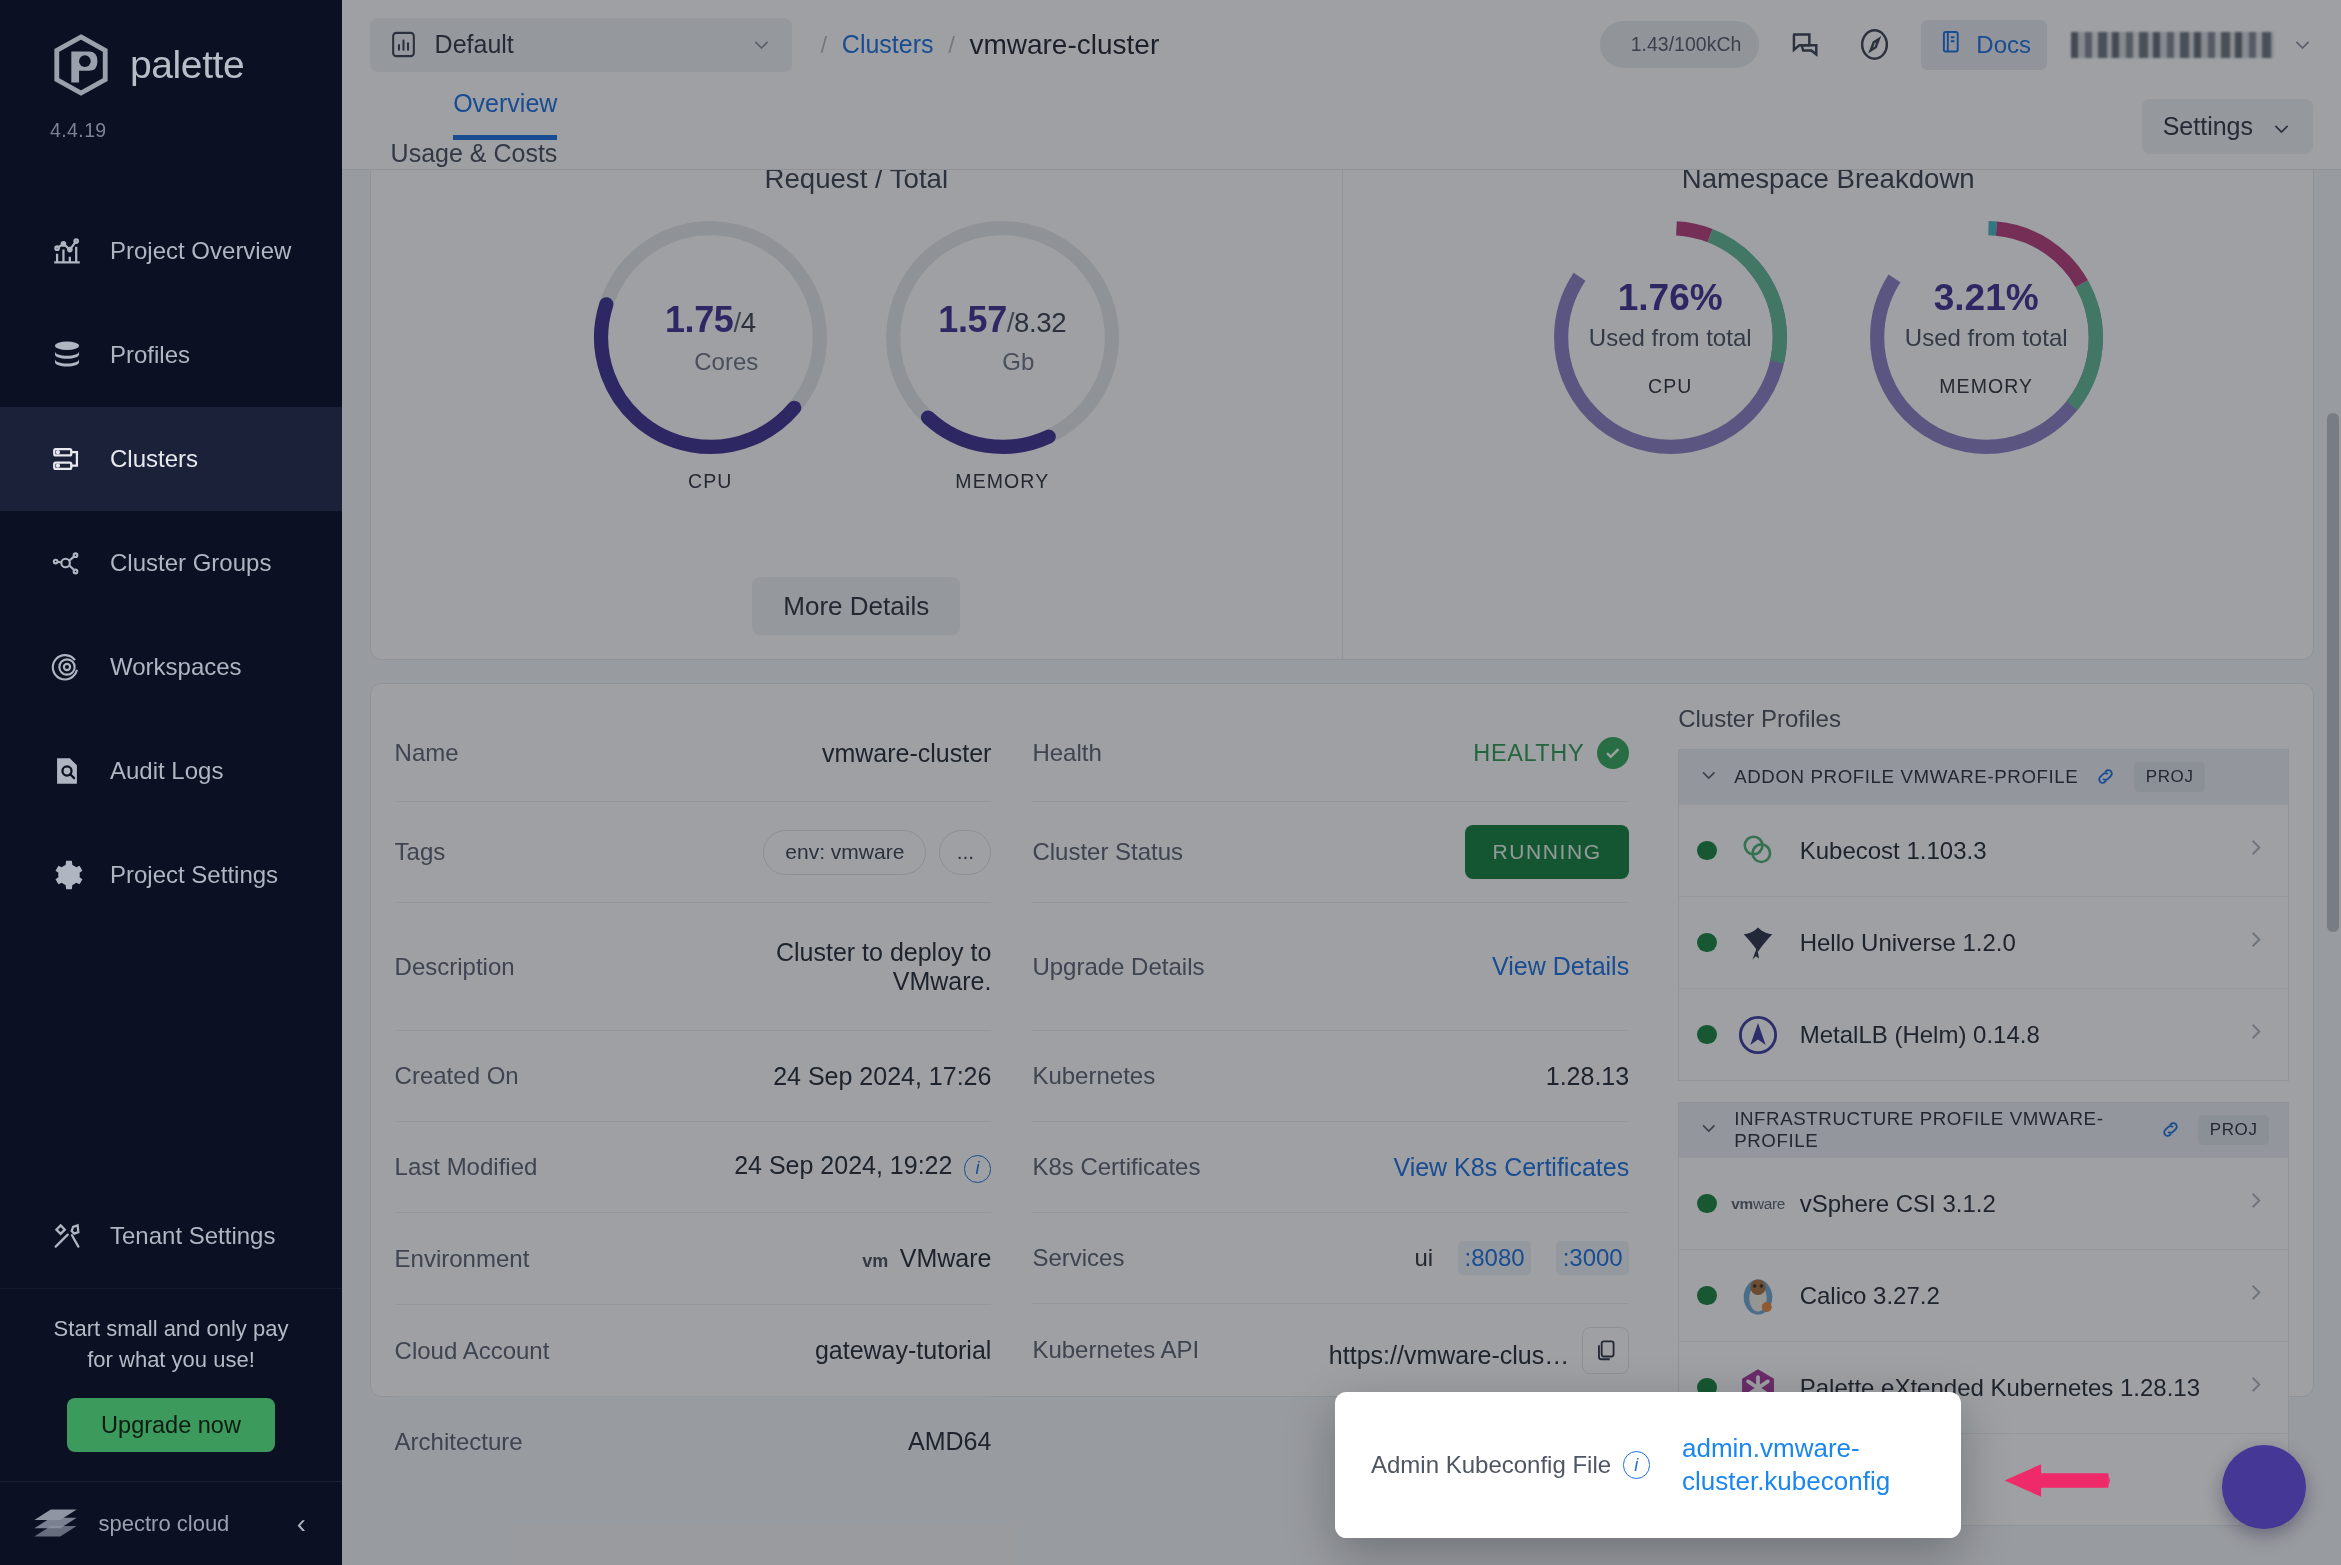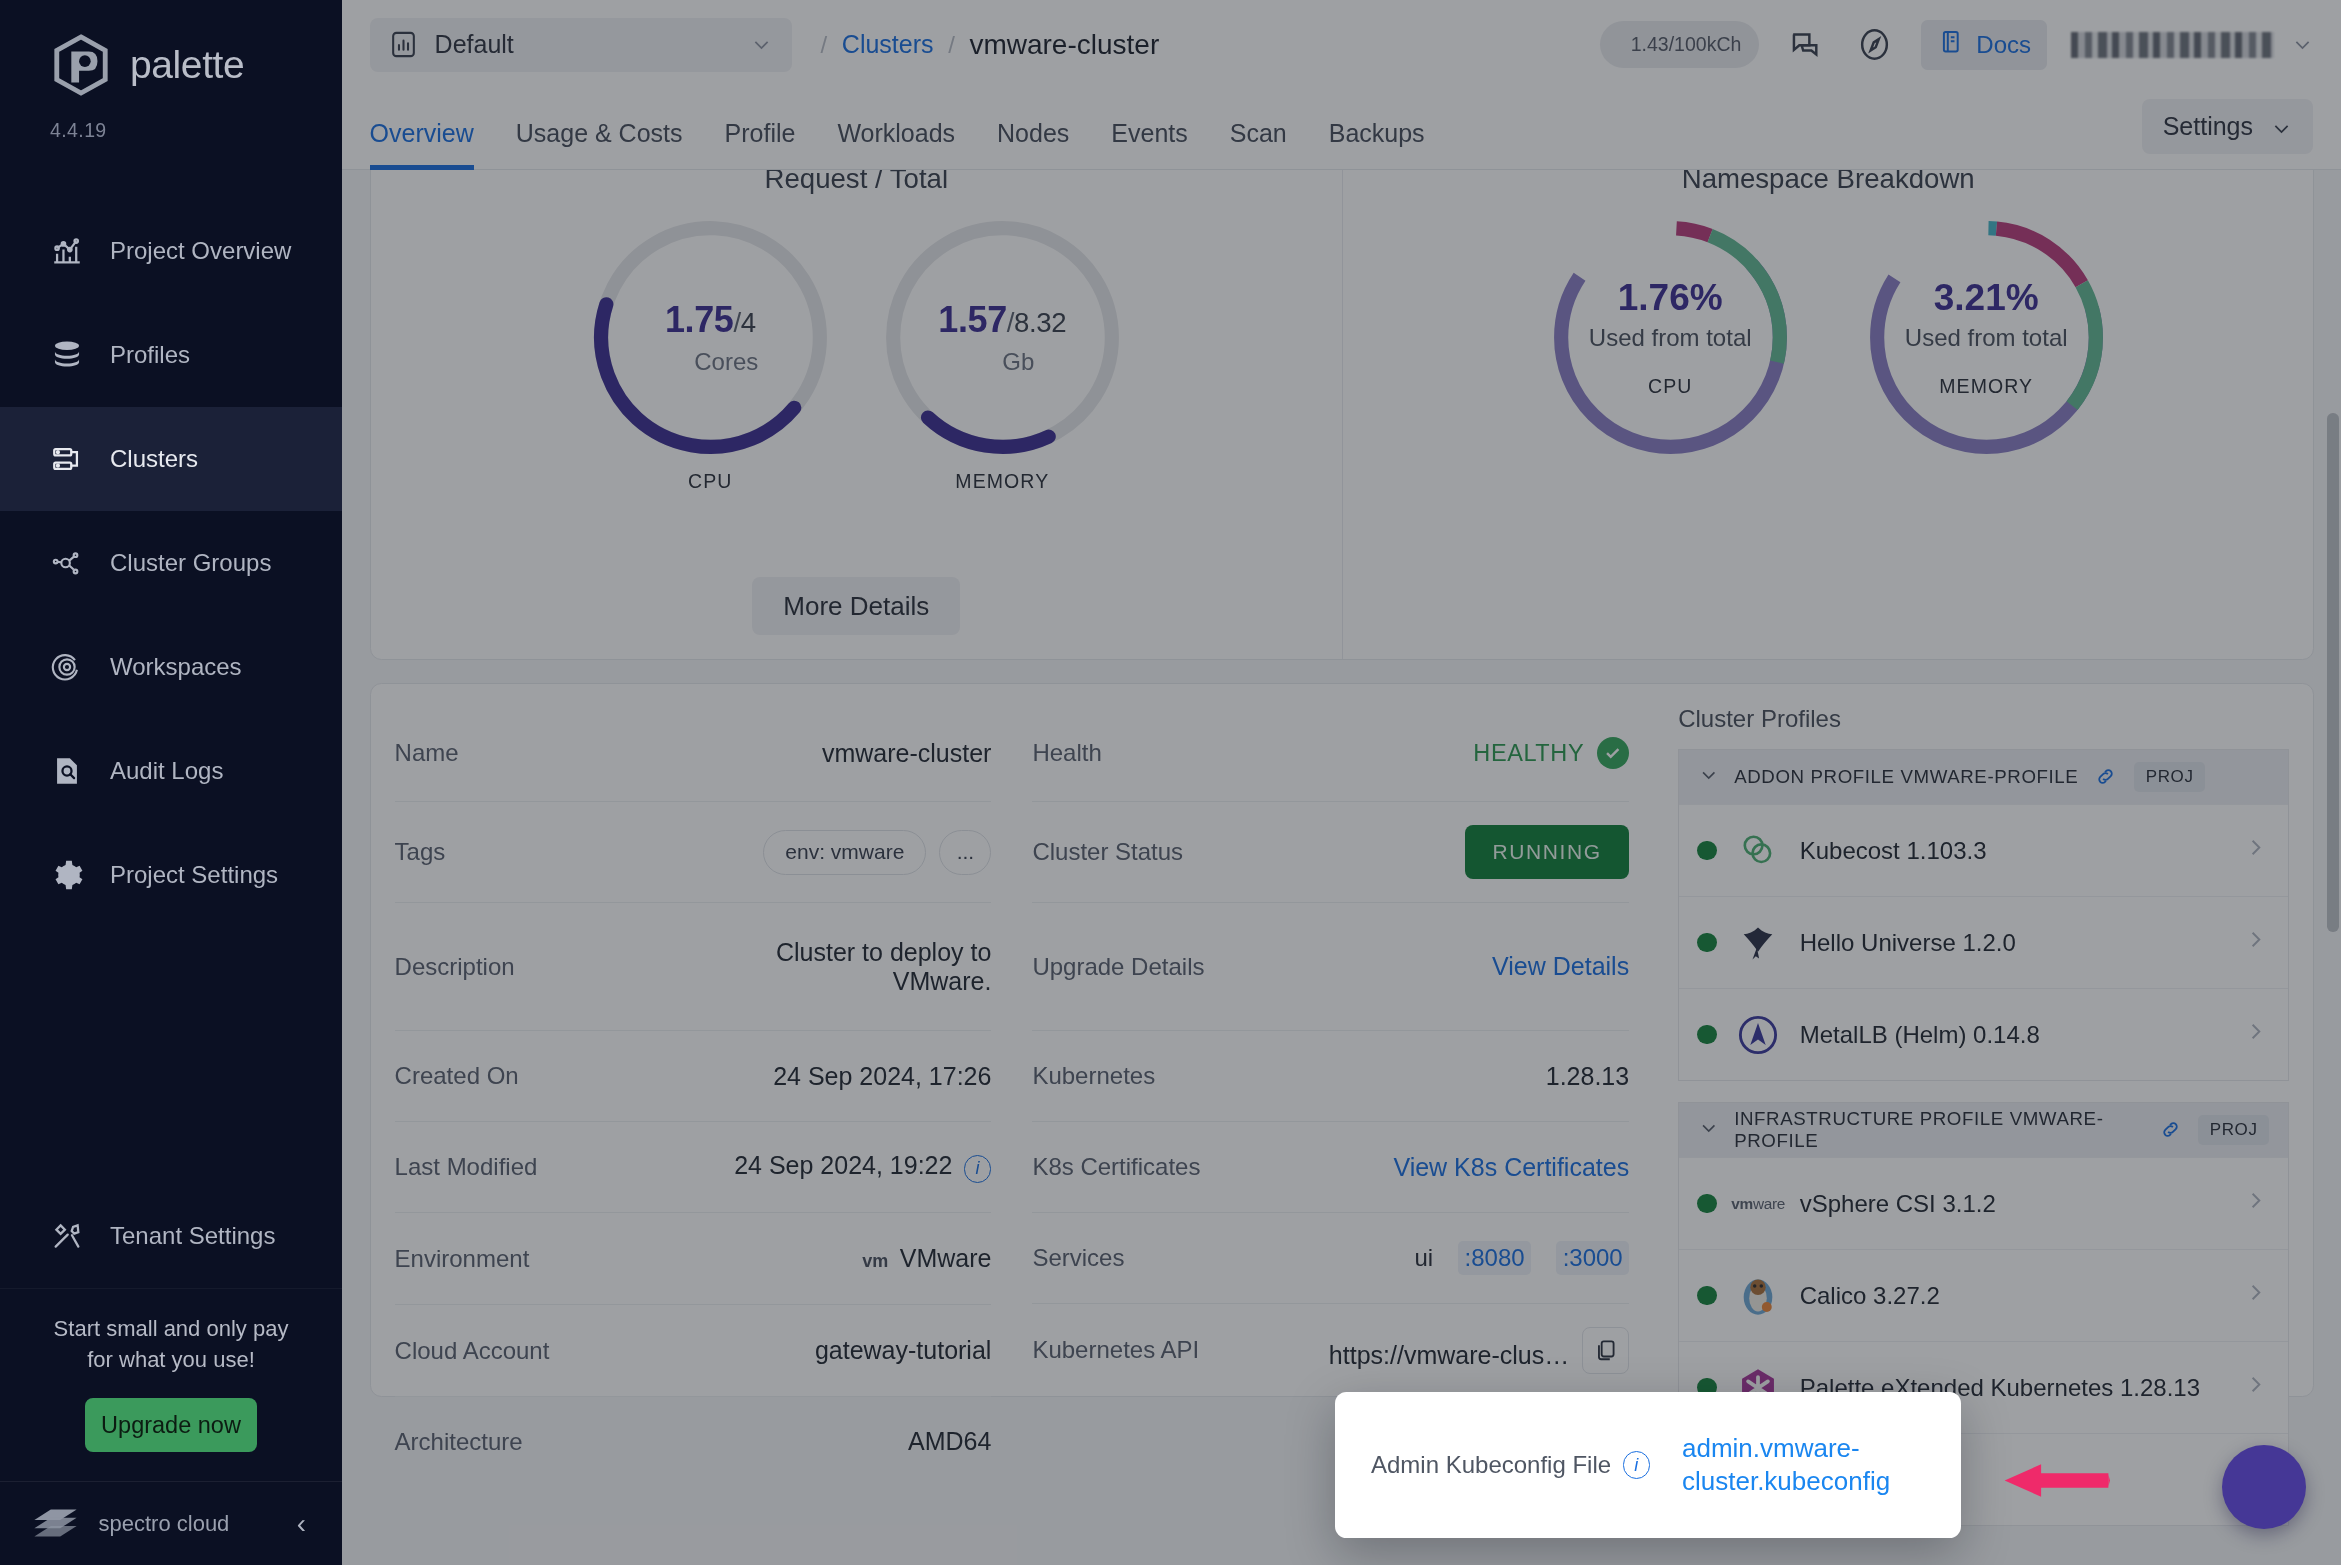--- a/index.html
+++ b/index.html
@@ -41,21 +41,21 @@
   .nav-ico { width: 34px; height: 34px; flex: 0 0 34px; display: flex; align-items: center; justify-content: center; }
   .nav-ico svg { width: 34px; height: 34px; display: block; }
 
   .sidebar-spacer { flex: 1 1 auto; }
 
   .tenant { height: 104px; display: flex; align-items: center; padding-left: 50px; gap: 26px; font-size: 24px; color: #b0b5c2; cursor: pointer; }
 
   .promo { padding: 24px 44px 29px; text-align: center; border-top: 0.8px solid rgba(255,255,255,.045); }
   .promo-text { font-size: 22px; line-height: 1.42; color: #b6bac6; }
   .promo-btn {
-    margin: 23px auto 0; display: block; width: 172px; height: 54px;
+    margin: 23px auto 0; display: block; width: 208px; height: 54px;
     border-radius: 8px; border: none; background: #3b9a5c; color: #0c1c12;
     font-size: 23.5px; font-family: inherit; cursor: pointer;
   }
   .footer-bar {
     height: 84px; border-top: 0.8px solid rgba(255,255,255,.07);
     display: flex; align-items: center; padding: 0 36px 0 32px; gap: 19.5px;
   }
   .footer-logo { width: 47px; height: 36px; flex: 0 0 47px; }
   .footer-word { font-size: 22px; color: #9aa0ae; flex: 1 1 auto; }
   .collapse-btn { color: #aeb3c0; font-size: 27.6px; line-height: 1; cursor: pointer; }
@@ -97,21 +97,21 @@
         #cfd2d8 7.3px, #cfd2d8 13.8px,
         #6e7480 13.8px, #6e7480 21px,
         #e2e4e8 21px, #e2e4e8 27px,
         #575d69 27px, #575d69 36px,
         #d6d9de 36px, #d6d9de 41px);
     filter: blur(1px);
     opacity: .85;
   }
 
   .tabbar { height: 81px; background: #ffffff; display: flex; align-items: flex-end; padding: 0 29px 0 27.6px; border-bottom: 0.8px solid #e6e8ec; position: relative; }
-  .tabs { display: flex; align-items: flex-end; gap: 0; height: 100%; }
+  .tabs { display: flex; align-items: flex-end; gap: 0; height: 100%; flex-direction: column; }
   .tab {
     font-size: 25px; color: #474e5c; padding: 0 21px 21px; cursor: pointer;
     position: relative; align-self: flex-end;
   }
   .tab:first-child { padding-left: 0; }
   .tab.active { color: #1a6fe0; }
   .tab.active::after {
     content: ""; position: absolute; left: 0; right: 21px; bottom: -0.8px; height: 4.9px; background: #1a6fe0;
   }
   .settings-btn {

